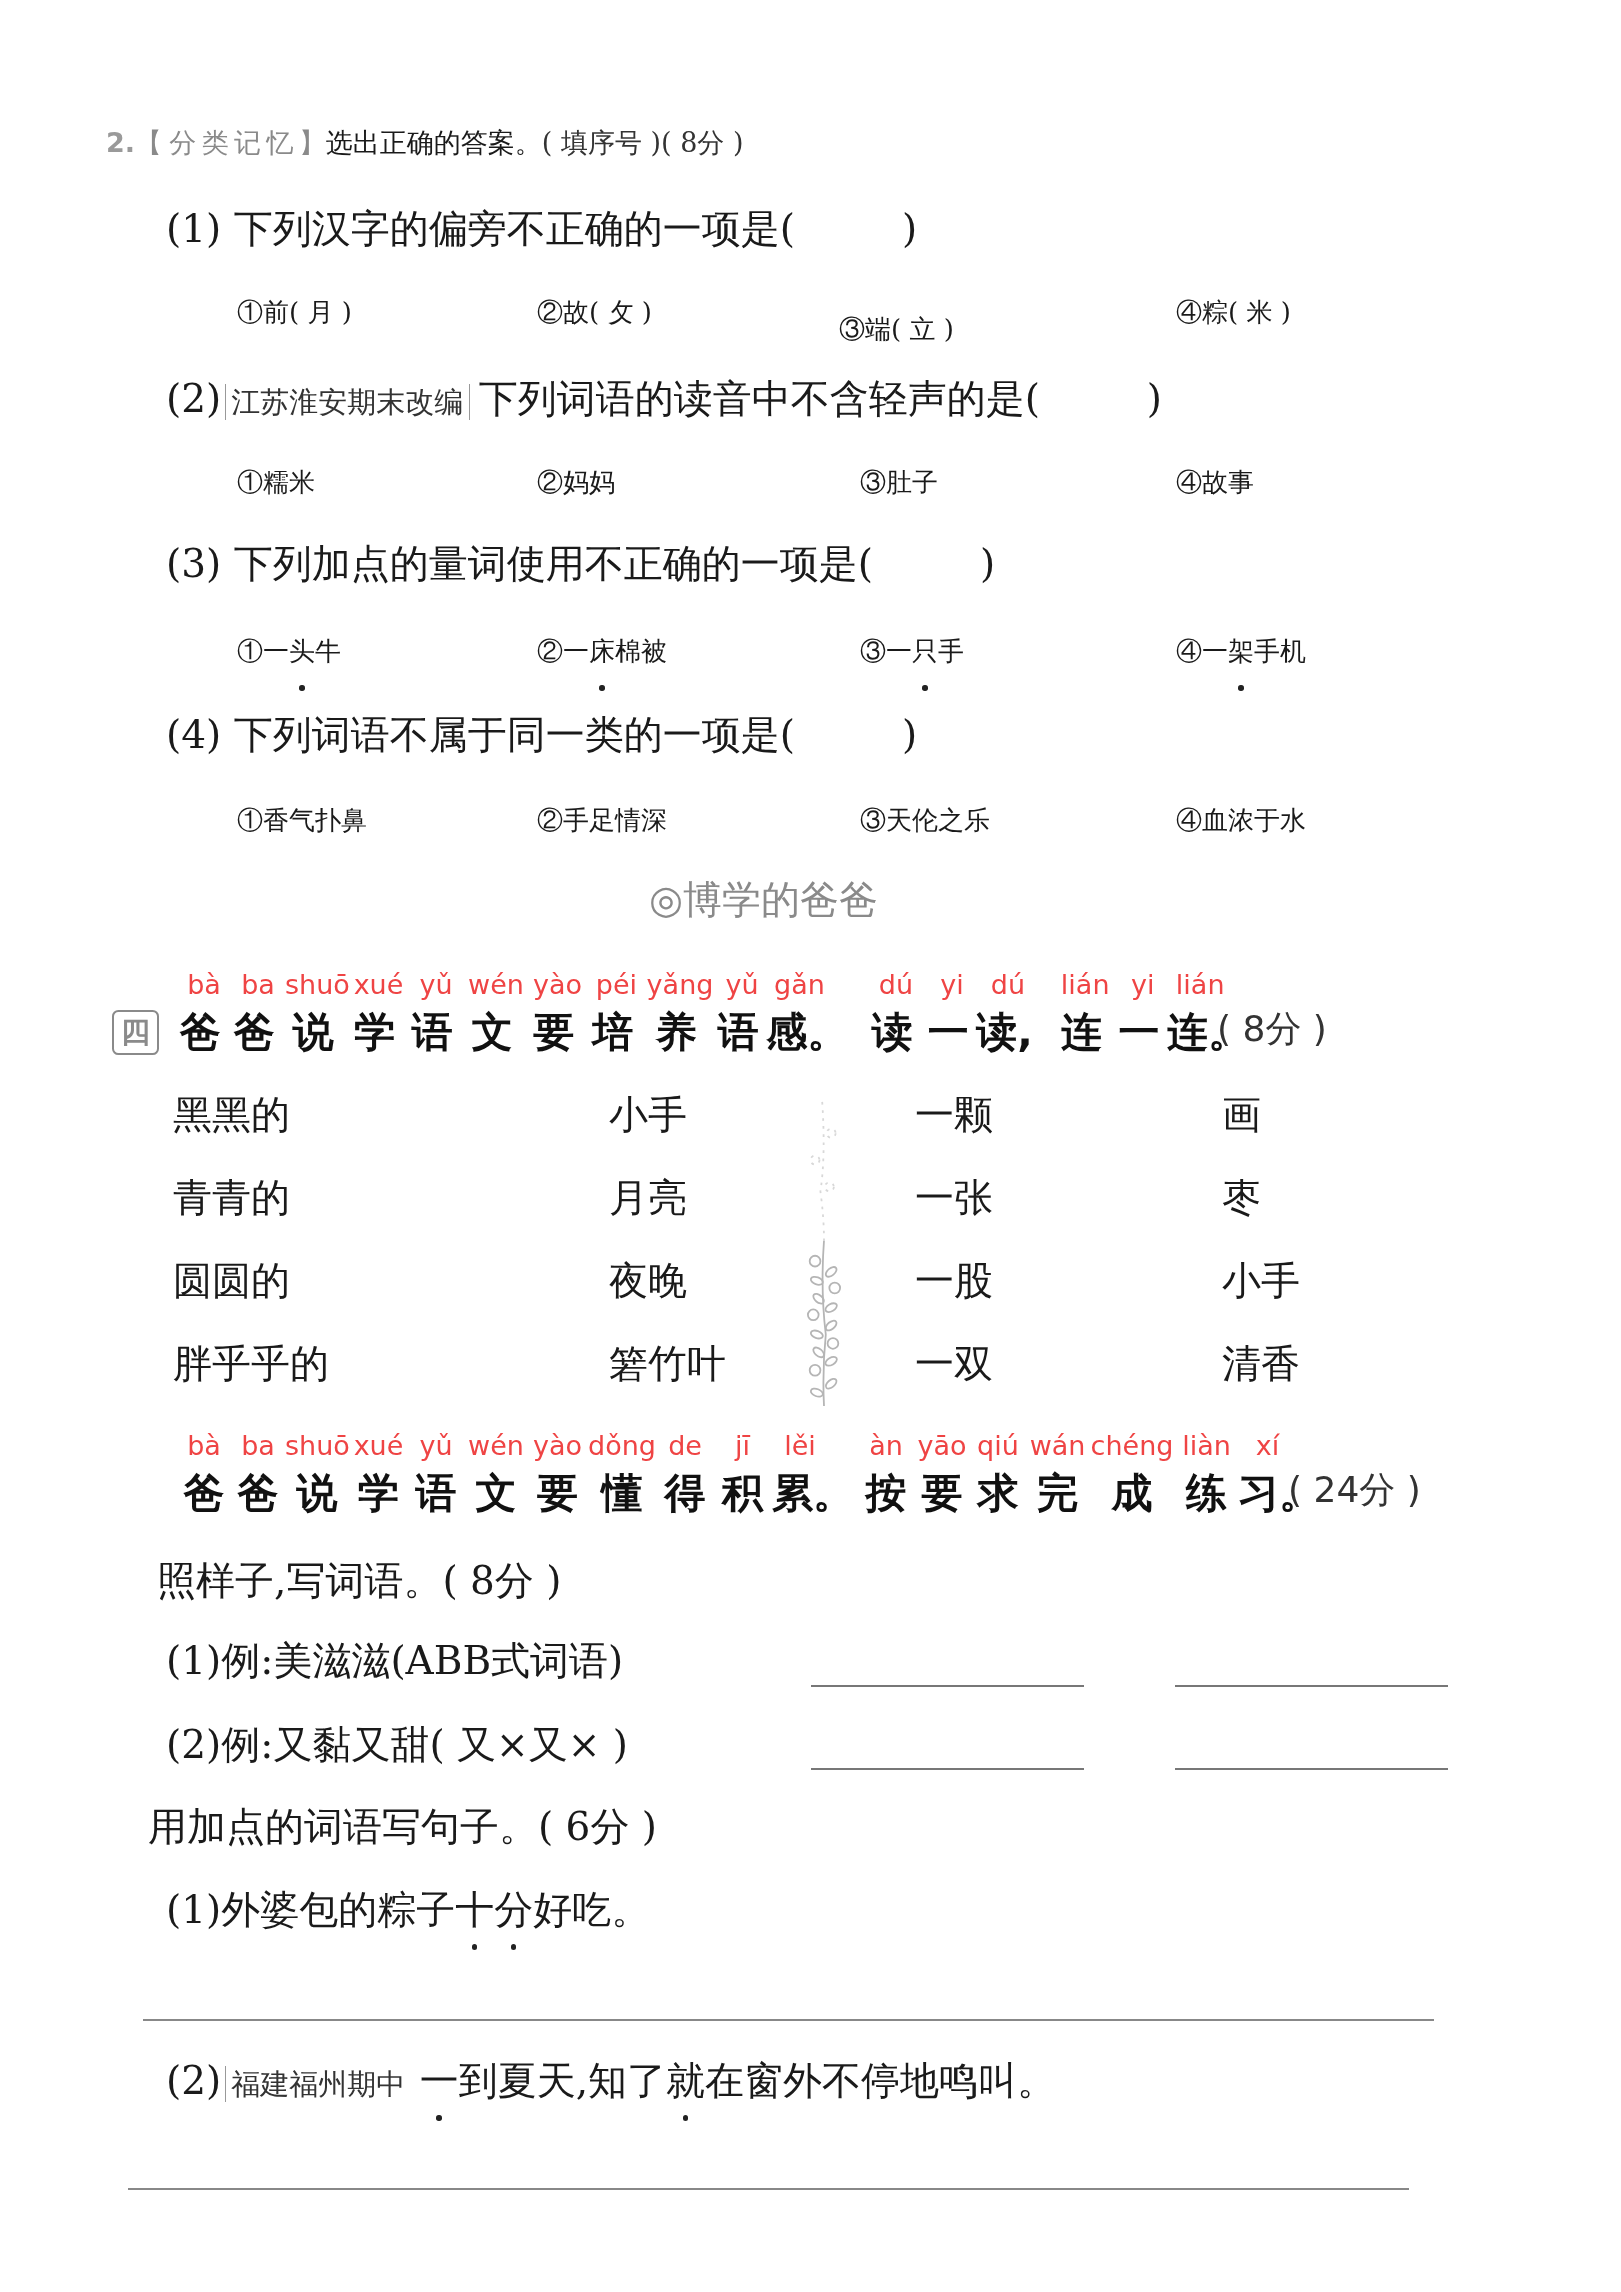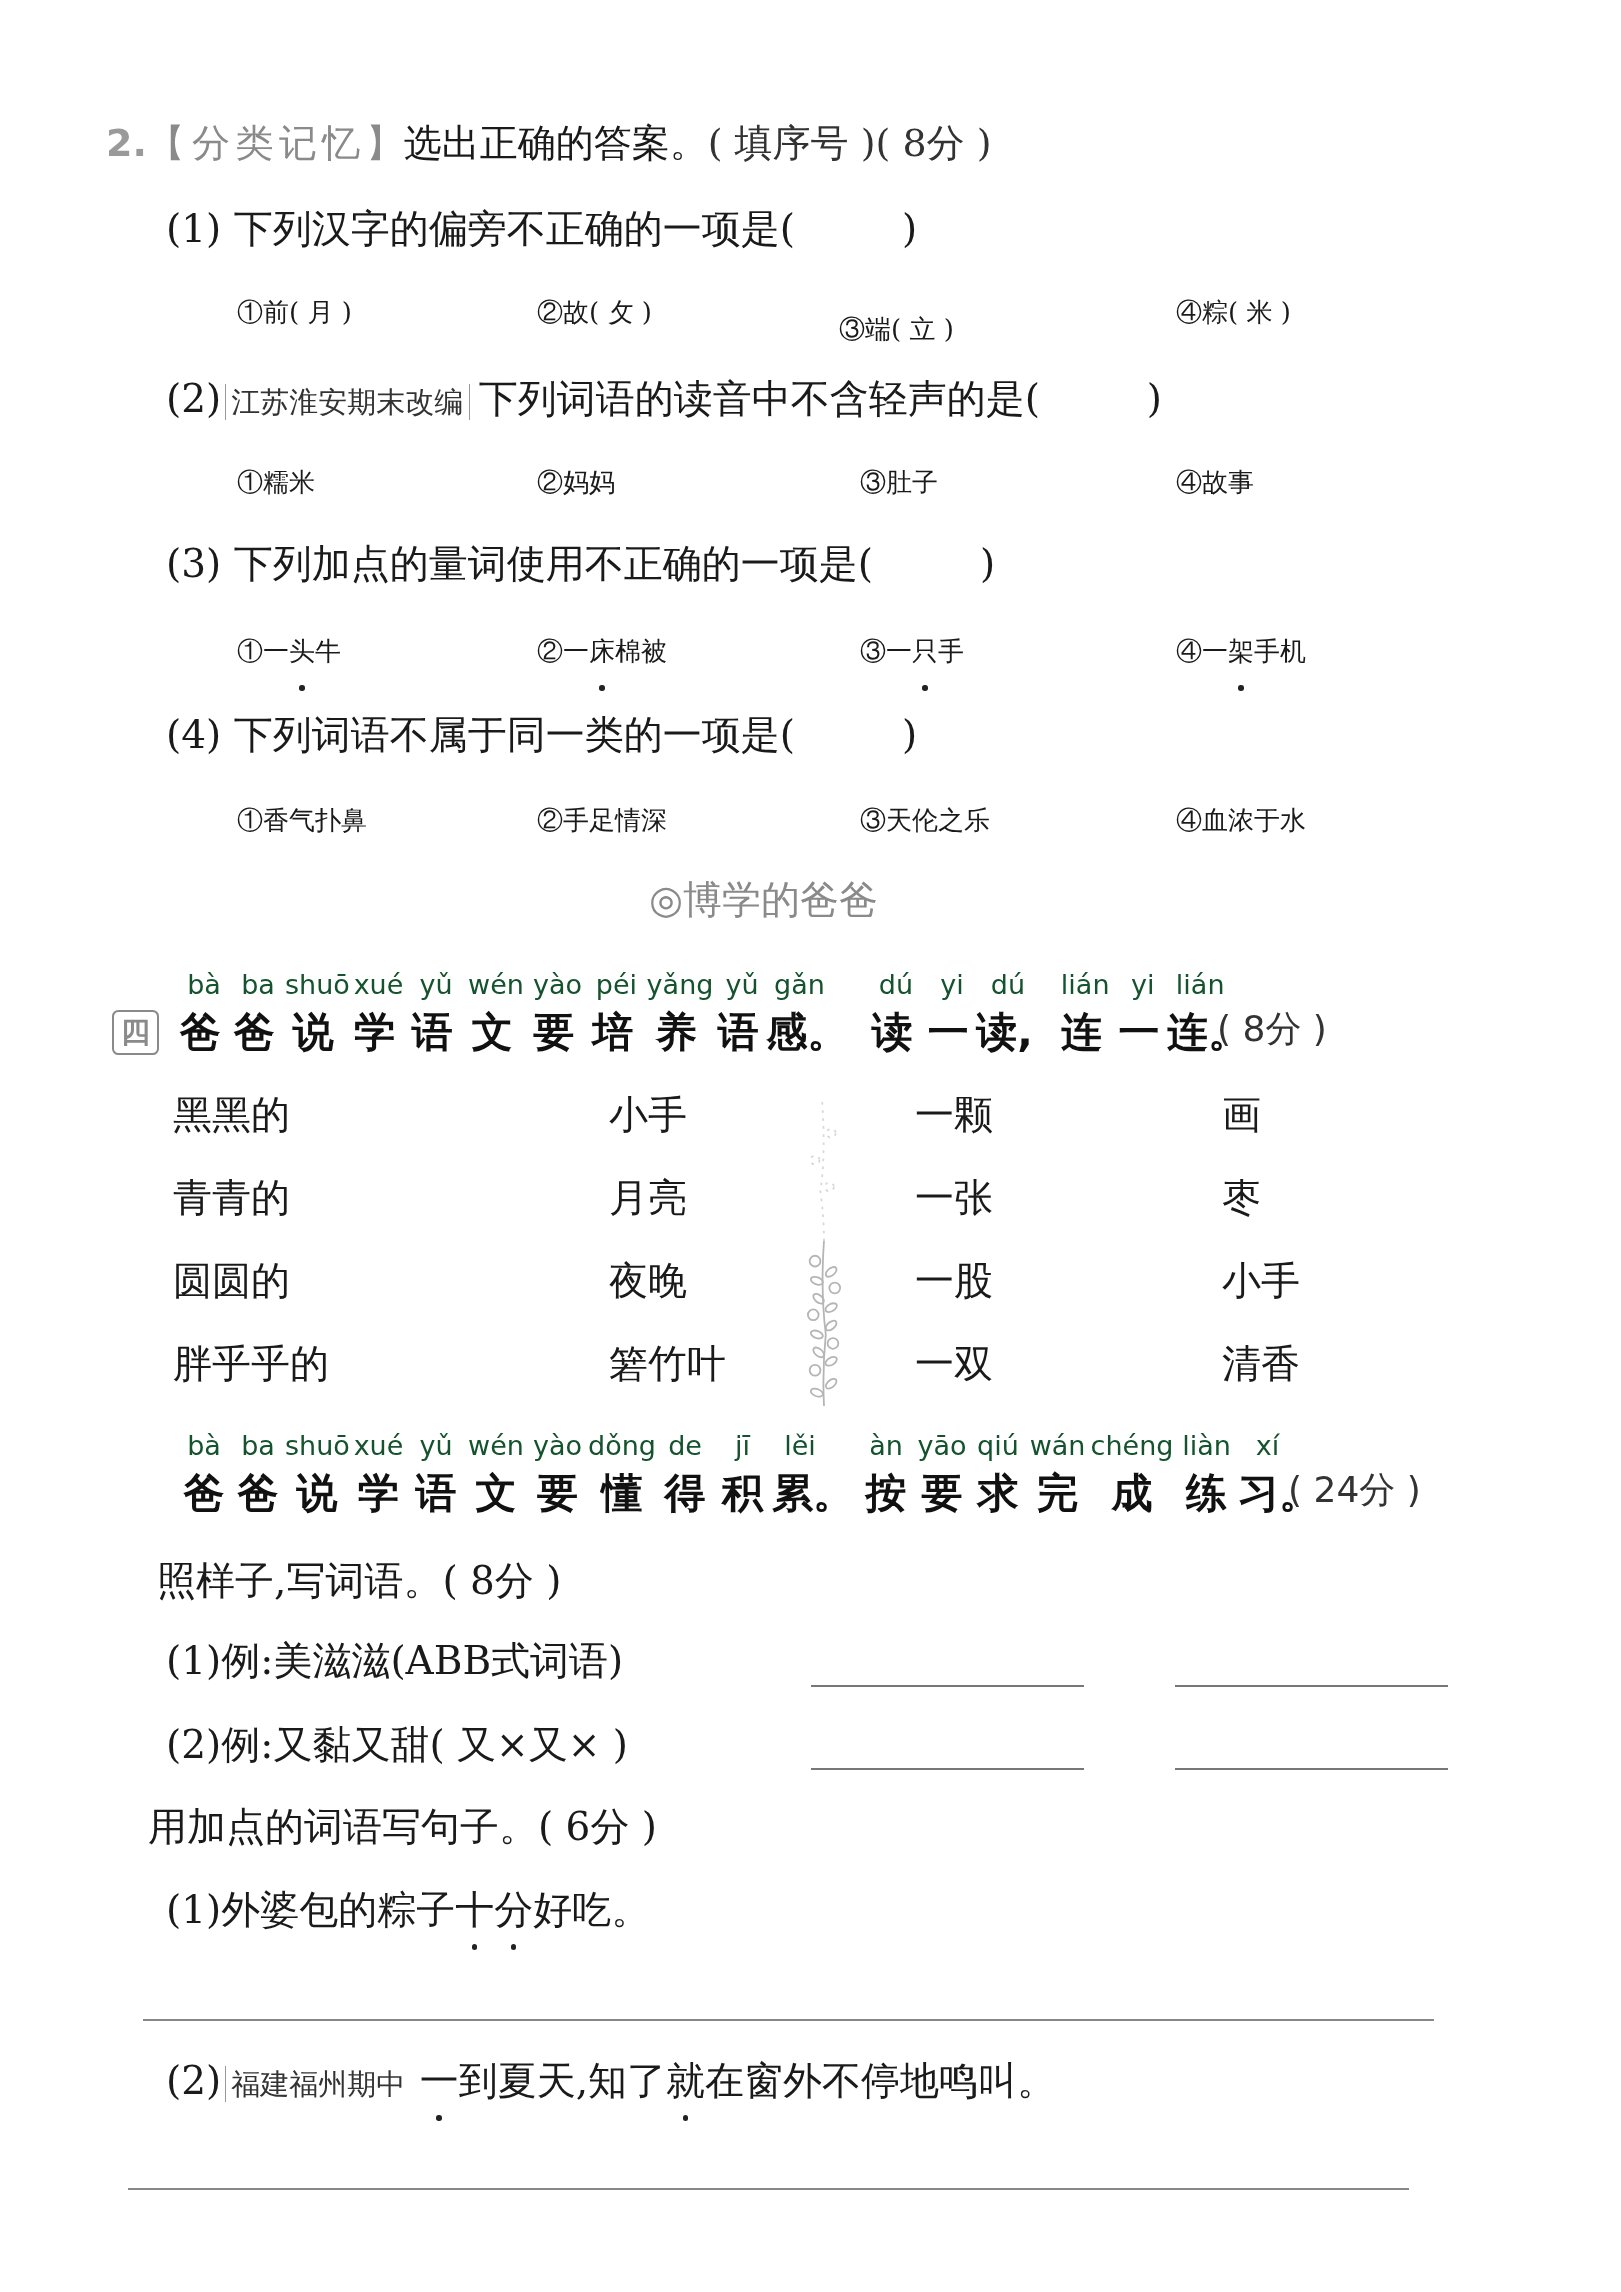--- a/index.html
+++ b/index.html
@@ -9,21 +9,21 @@
     }
     body {
       width: 1621px;
       height: 2293px;
       position: relative;
       overflow: hidden;
       font-family: "DejaVu Serif", "Liberation Serif", serif;
       color: #1a1a1a;
     }
     .abs { position: absolute; white-space: nowrap; }
-    .q-title { font-size: 38px; line-height: 54px; }
+    .q-title { font-size: 27px; line-height: 54px; }
     .gray { color: #8a8a8a; }
     .num-gray { color: #9a9a9a; font-family: "DejaVu Sans", "Liberation Sans", sans-serif; font-weight: bold; }
     .line-text { font-size: 39px; line-height: 54px; }
     .opt { font-size: 26px; line-height: 54px; }
     .tag {
       font-family: "DejaVu Sans", "Liberation Sans", sans-serif;
       font-size: 29px;
       color: #333;
       border-left: 1.8px solid #999;
       border-right: 1.8px solid #999;
@@ -61,21 +61,21 @@
       background: #222;
     }
     .sub-heading {
       font-family: "DejaVu Sans", "Liberation Sans", sans-serif;
       font-size: 39px;
       color: #8a8a8a;
     }
     .pinyin-row {
       font-family: "DejaVu Sans", "Liberation Sans", sans-serif;
       font-size: 27px;
-      color: #14532d;
+      color: #ef4444;
       display: flex;
     }
     .hanzi-row {
       font-family: "DejaVu Sans", "Liberation Sans", sans-serif;
       font-size: 41px;
       font-weight: bold;
       color: #111;
       display: flex;
     }
     .cell {

